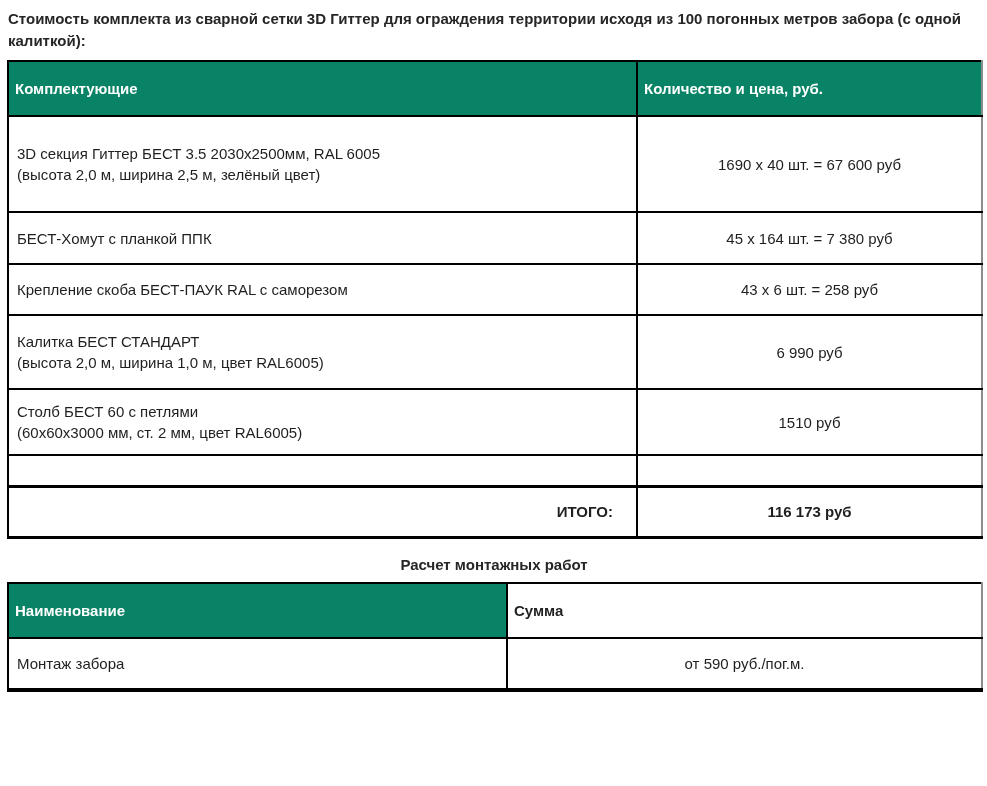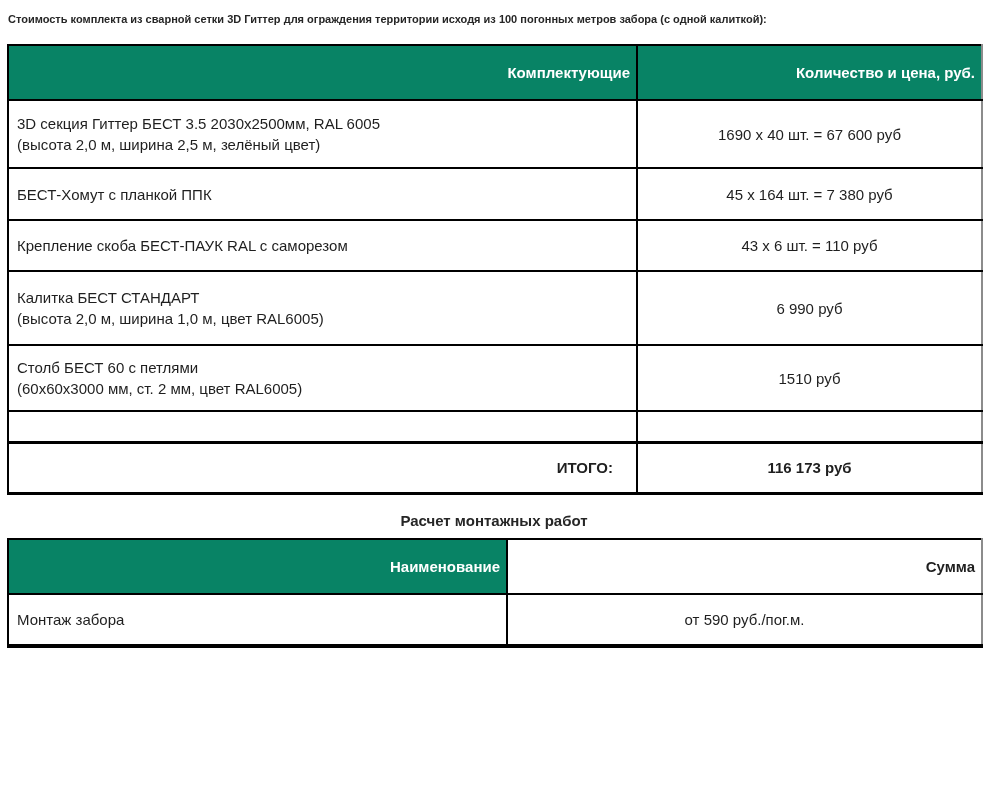--- a/index.html
+++ b/index.html
@@ -10,43 +10,43 @@
     -webkit-font-smoothing: antialiased;
   }
   .page {
     width: 987px;
     height: 786px;
     padding: 8px 6px 0 7px;
     overflow: hidden;
     background: #ffffff;
   }
   .intro {
-    margin: 0 0 14px 1px;
-    font-size: 11px;
+    margin: 0 0 8px 1px;
+    font-size: 15px;
     font-weight: 700;
     line-height: 22px;
     color: #262626;
     max-width: 975px;
   }
   table.tbl {
     border-collapse: collapse;
     table-layout: fixed;
     width: 974px;
     font-size: 15px;
     color: #1f1f1f;
   }
   .tbl th, .tbl td {
     border: 2px solid #000000;
     vertical-align: middle;
     line-height: 21px;
   }
   
   .tbl th:last-child, .tbl td:last-child { border-right-color: #8c8c8c; }
 
-  .tbl th { font-weight: 700; text-align: right; padding: 16px 6px; }
+  .tbl th { font-weight: 700; text-align: left; padding: 16px 6px; }
   th.green { background: #088365; color: #ffffff; }
   th.plain { background: #ffffff; color: #1f1f1f; }
 
   td.c1 { text-align: left; padding: 6px 12px 6px 8px; }
   td.c2 { text-align: center; padding: 4px 23px; }
   .ln { display: block; }
 
   .kit .empty-row td { border-bottom-width: 3px; }
   .kit .total-row td { border-bottom-width: 3px; }
   td.total-label { text-align: right; font-weight: 700; padding-right: 23px; }
@@ -75,40 +75,40 @@
       <col style="width:629px">
       <col style="width:345px">
     </colgroup>
     <thead>
       <tr style="height:42px">
         <th class="green">Комплектующие</th>
         <th class="green">Количество и цена, руб.</th>
       </tr>
     </thead>
     <tbody>
-      <tr style="height:68px">
+      <tr style="height:96px">
         <td class="c1">
           <span class="ln">3D секция Гиттер БЕСТ 3.5 2030х2500мм, RAL 6005</span>
           <span class="ln">(высота 2,0 м, ширина 2,5 м, зелёный цвет)</span>
         </td>
         <td class="c2">1690 х 40 шт. = 67 600 руб</td>
       </tr>
       <tr style="height:52px">
         <td class="c1">
           <span class="ln">БЕСТ-Хомут с планкой ППК</span>
           <span class="ln"></span>
         </td>
         <td class="c2">45 х 164 шт. = 7 380 руб</td>
       </tr>
       <tr style="height:51px">
         <td class="c1">
           <span class="ln">Крепление скоба БЕСТ-ПАУК RAL с саморезом</span>
           <span class="ln"></span>
         </td>
-        <td class="c2">43 х 6 шт. = 110 руб</td>
+        <td class="c2">43 х 6 шт. = 258 руб</td>
       </tr>
       <tr style="height:74px">
         <td class="c1">
           <span class="ln">Калитка БЕСТ СТАНДАРТ</span>
           <span class="ln">(высота 2,0 м, ширина 1,0 м, цвет RAL6005)</span>
         </td>
         <td class="c2">6 990 руб</td>
       </tr>
       <tr style="height:66px">
         <td class="c1">

